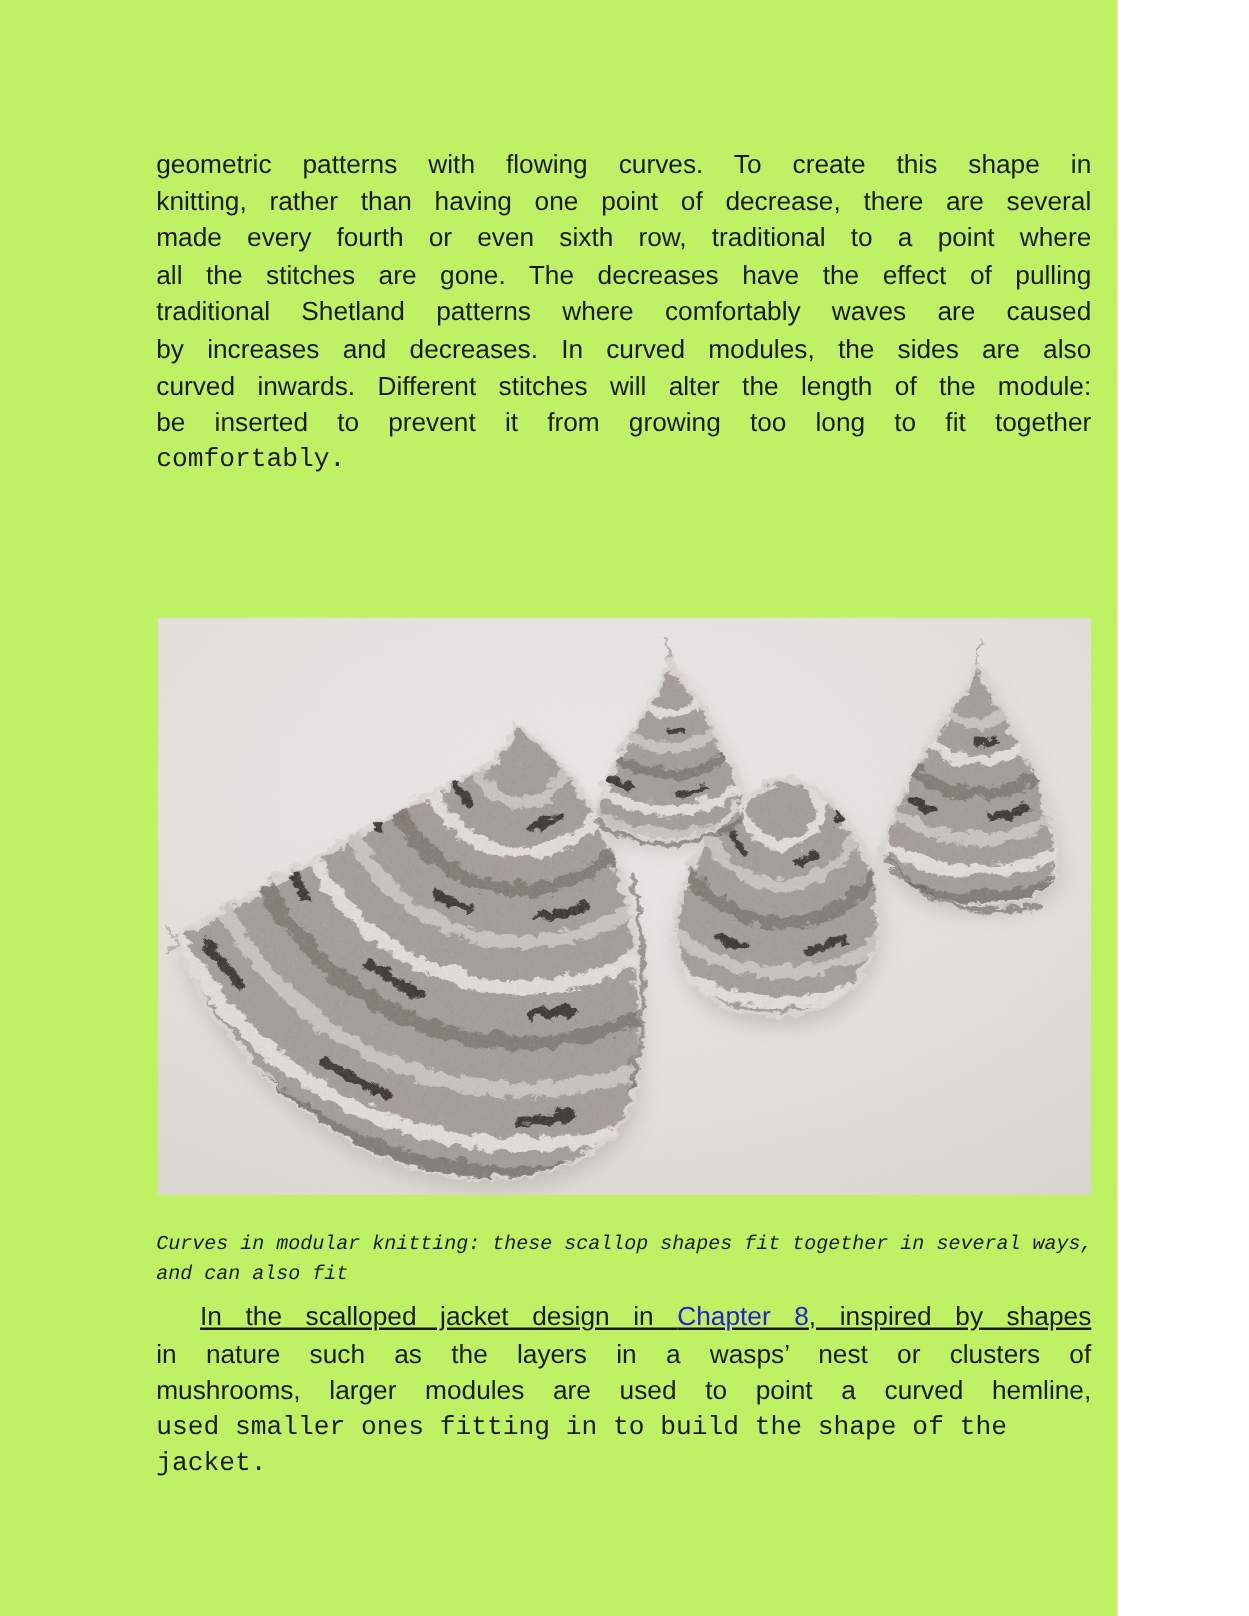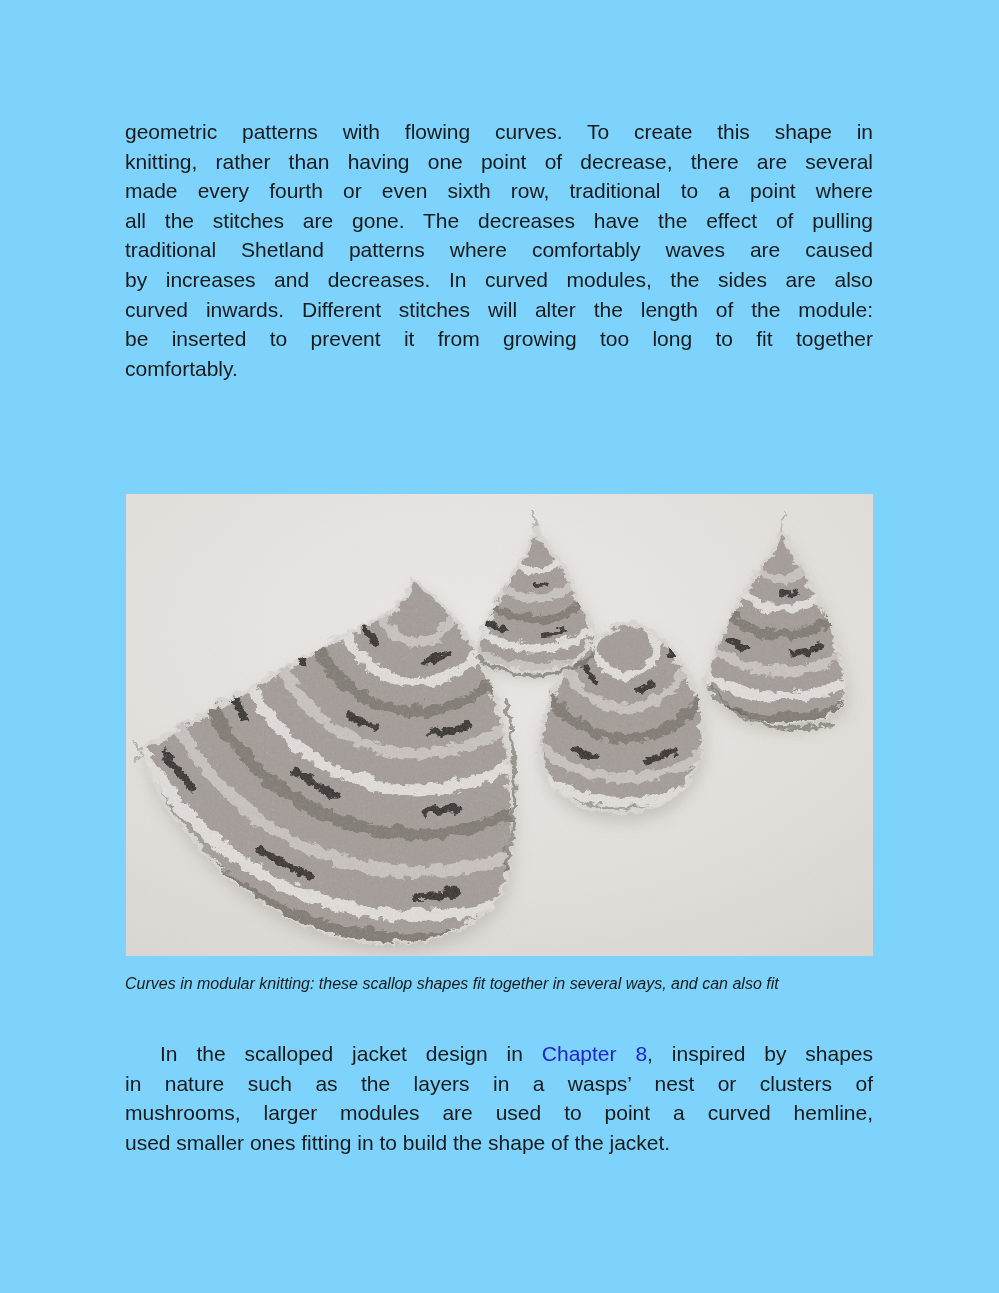--- a/index.html
+++ b/index.html
@@ -1,26 +1,26 @@
 <!DOCTYPE html>
 <html style="--text: #1a1a1a; --link: #2323cb; --yarn-base: #a49d99; --yarn-light: #c9c4c0; --yarn-pale: #e2dfdb; --yarn-mid: #827b75; --yarn-dark: #3b3734; --yarn-edge: #d9d6d2; --photo-shadow: #a8a29b;"><head>
 <meta charset="utf-8">
 <title></title>
 <style>
   html,body{margin:0;padding:0;background:#ffffff;}
   .page{
-    position:relative;width:999px;height:1293px;background:#7dd3fc;
+    position:relative;width:894px;height:1293px;background:#bef264;
     font-family:"Liberation Sans",sans-serif;color:var(--text,#1a1a1a);
     overflow:hidden;
   }
   .para{position:absolute;left:125px;width:748px;font-size:21px;line-height:29.6px;}
   .line{text-align:justify;text-align-last:justify;}
-  .line.no-just{text-align:left;text-align-last:left;}
-  .line.indent{text-indent:35px;}
-  .caption{font-style:italic;font-size:16px;line-height:23.5px;width:760px;}
+  .line.no-just{text-align:left;text-align-last:left;font-family:Liberation Mono, monospace;}
+  .line.indent{text-indent:35px;text-decoration:underline;}
+  .caption{font-style:italic;font-size:16px;line-height:23.5px;width:760px;margin-top:12px;}
   a.chlink{color:var(--link,#2222cc);text-decoration:none;cursor:pointer;}
   figure.photo{position:absolute;left:126px;top:494px;width:747px;height:462px;margin:0;padding:0;}
   figure.photo svg{display:block;width:747px;height:462px;}
 
   
   .fanFill{fill:var(--yarn-base,#a49d99);stroke:var(--yarn-edge,#d9d6d2);stroke-width:4.5;stroke-linejoin:round;}
   .knit circle{fill:none;}
   .c-light{stroke:var(--yarn-light,#c9c4c0);}
   .c-pale{stroke:var(--yarn-pale,#e2dfdb);}
   .c-mid{stroke:var(--yarn-mid,#827b75);}

